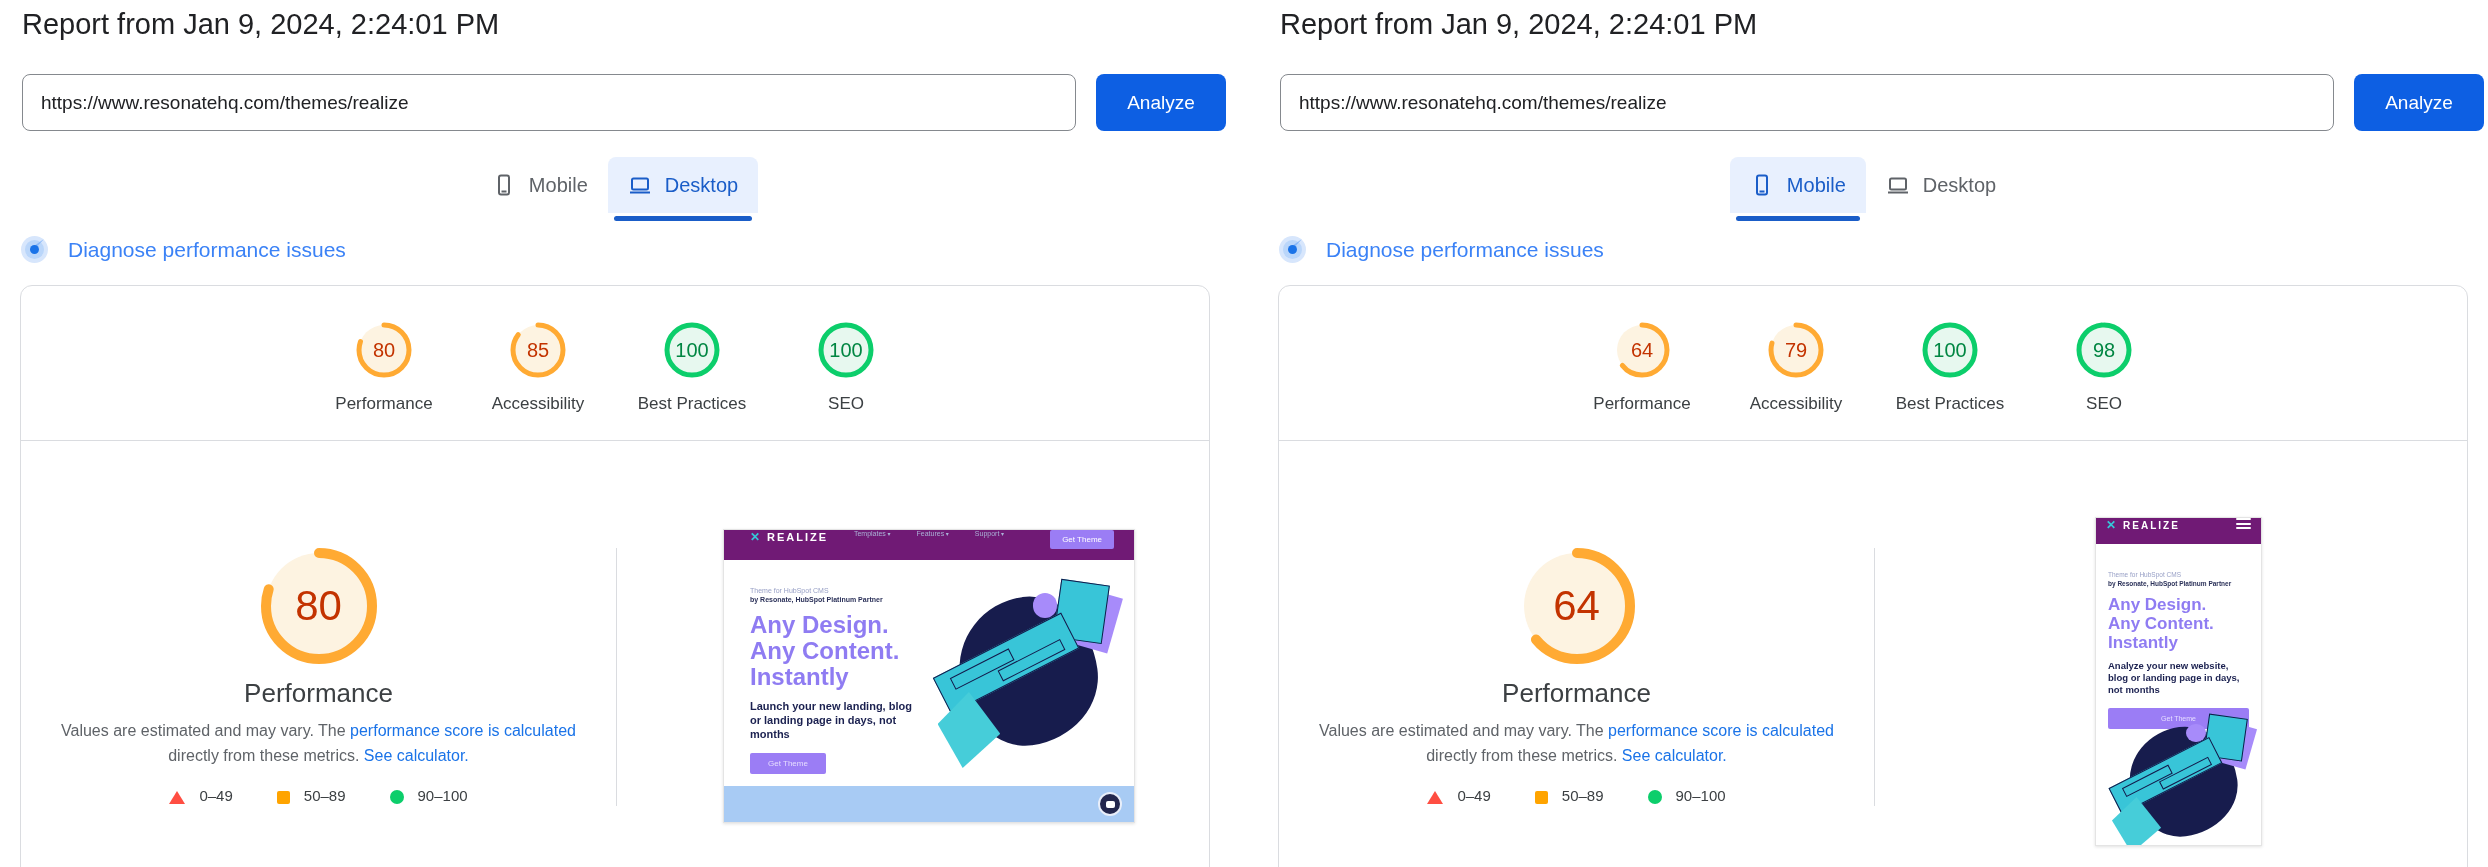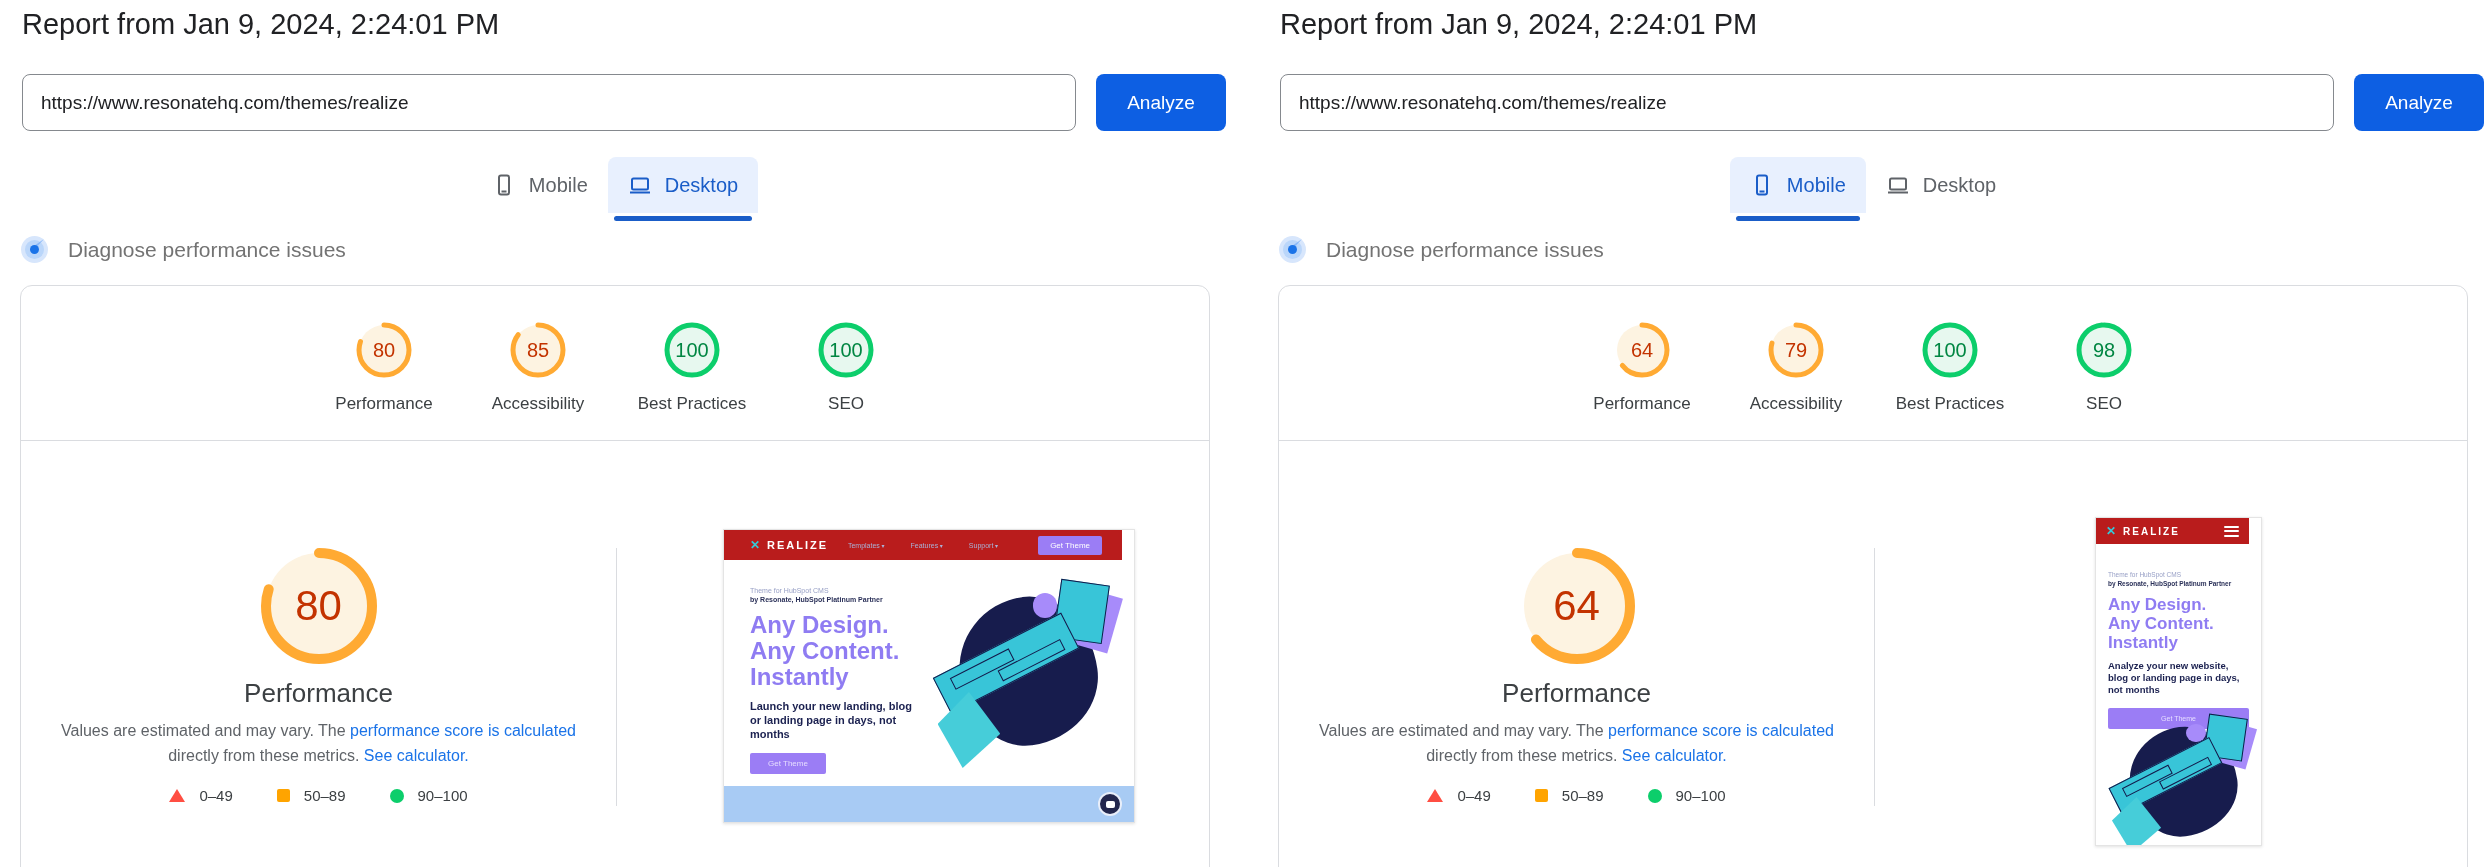--- a/index.html
+++ b/index.html
@@ -26,21 +26,21 @@
   .tab.selected { color:#1a5dc8; background:#e8f0fe; border-radius:8px 8px 0 0; }
   .tab.selected::after { content:""; position:absolute; left:6px; right:6px; bottom:-8px;
                          height:5px; border-radius:6px; background:#1a5dc8; }
 
   .diagnose { position:absolute; left:21px; top:236px; display:flex; align-items:center; gap:20px; }
   .diag-icon { width:27px; height:27px; border-radius:50%; background:#d7e6fc; position:relative; display:inline-block; }
   .diag-mid { position:absolute; inset:4px; border-radius:50%; background:#bad6fa; }
   .diag-needle { position:absolute; left:12px; top:3px; width:11px; height:12px; background:#8ab8f8;
                  clip-path:polygon(100% 0, 0 100%, 25% 48%); }
   .diag-dot { position:absolute; left:9px; top:9px; width:9px; height:9px; border-radius:50%; background:#1a73e8; }
-  .diag-label { font-size:21px; color:#737373; }
+  .diag-label { font-size:21px; color:#3b82f6; }
 
   .card { position:absolute; left:20px; top:285px; width:1190px; height:700px;
           border:1px solid #dadce0; border-radius:12px; background:#fff; }
 
   .scores-row { position:absolute; top:36px; left:0; width:100%; display:flex; justify-content:center; gap:44px; }
   .score { width:110px; display:flex; flex-direction:column; align-items:center; text-decoration:none; cursor:pointer; }
   .score-label { margin-top:16px; font-size:17px; color:#3c4043; white-space:nowrap; }
 
   .ring { position:relative; display:inline-block; }
   .ring svg { display:block; }
@@ -60,35 +60,35 @@
 
   .card-hr { position:absolute; top:154px; left:0; right:0; border-top:1px solid #dadce0; }
   .vdiv { position:absolute; left:595px; top:262px; width:1px; height:258px; background:#dadce0; }
 
   .gauge-col { position:absolute; top:154px; left:0; width:595px; display:flex; flex-direction:column;
                align-items:center; padding-top:106px; }
   .gauge-label { margin-top:12px; font-size:26px; color:#3c4043; }
   .disclaimer { margin-top:9px; width:524px; font-size:16px; line-height:25px; color:#5f6368; text-align:center; }
   .lnk { color:#1a73e8; text-decoration:none; cursor:pointer; }
   .legend { margin-top:19px; display:flex; align-items:center; }
-  .legend-item { display:flex; align-items:center; margin:0 22px; }
+  .legend-item { display:flex; align-items:flex-end; margin:0 22px; }
   .legend-label { font-size:15px; color:#3c4043; margin-left:14px; }
   .mk-triangle { width:0; height:0; border-left:8px solid transparent; border-right:8px solid transparent;
                  border-bottom:13px solid #ff4e42; }
   .mk-square { width:13px; height:13px; background:#ffa400; border-radius:2px; }
   .mk-circle { width:14px; height:14px; background:#0cce6b; border-radius:50%; }
 
   
   .thumb { position:absolute; background:#fff; border:1px solid #e4e4e4; overflow:hidden;
            box-shadow:0 1px 3px rgba(0,0,0,.12); }
   .thumb-desktop { left:702px; top:243px; width:412px; height:294px; }
   .thumb-mobile  { left:816px; top:231px; width:167px; height:329px; }
 
-  .t-header { position:absolute; left:0; right:12px; top:0; background:#b91c1c; display:flex;
-              align-items:center; }
+  .t-header { position:absolute; left:0; right:0; top:0; background:#701a75; display:flex;
+              align-items:flex-start; }
   .thumb-desktop .t-header { height:30px; padding:0 20px 0 26px; }
   .thumb-mobile  .t-header { height:26px; padding:0 10px; }
   .t-logo { color:#fff; font-weight:700; letter-spacing:2px; text-transform:uppercase; white-space:nowrap; }
   .thumb-desktop .t-logo { font-size:11px; }
   .thumb-mobile  .t-logo { font-size:10px; }
   .t-logo-x { color:#35c8d8; margin-right:5px; font-size:12px; }
   .t-nav { position:absolute; left:0; right:0; display:flex; justify-content:center; gap:26px; }
   .t-nav span { color:#aab1d6; font-size:7px; }
   .t-nav span::after { content:" ▾"; font-size:6px; }
   .t-cta { background:#9b7df5; color:#fff; font-size:8px; padding:5px 12px; border-radius:2px;

